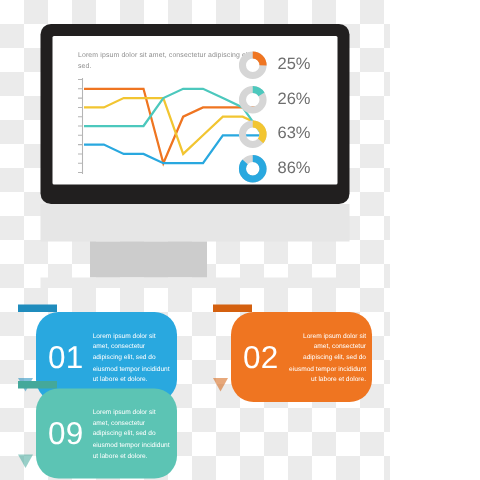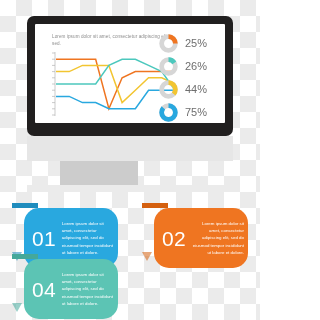--- a/index.html
+++ b/index.html
@@ -131,28 +131,28 @@
               <circle cx="18" cy="18" r="13" fill="none" stroke="#d6d6d6" stroke-width="9"></circle>
               <circle cx="18" cy="18" r="13" fill="none" stroke="#4cc8bd" stroke-width="9" stroke-dasharray="13.07 81.68" transform="rotate(-90 18 18)"></circle>
             </svg>
             <span class="pct">26%</span>
           </div>
           <div class="donut-row">
             <svg class="ring" viewBox="0 0 36 36">
               <circle cx="18" cy="18" r="13" fill="none" stroke="#d6d6d6" stroke-width="9"></circle>
               <circle cx="18" cy="18" r="13" fill="none" stroke="#f2c531" stroke-width="9" stroke-dasharray="29.41 81.68" transform="rotate(-90 18 18)"></circle>
             </svg>
-            <span class="pct">44%</span>
+            <span class="pct">63%</span>
           </div>
           <div class="donut-row">
             <svg class="ring" viewBox="0 0 36 36">
               <circle cx="18" cy="18" r="13" fill="none" stroke="#d6d6d6" stroke-width="9"></circle>
               <circle cx="18" cy="18" r="13" fill="none" stroke="#29a8df" stroke-width="9" stroke-dasharray="70.25 81.68" transform="rotate(-90 18 18)"></circle>
             </svg>
-            <span class="pct">75%</span>
+            <span class="pct">86%</span>
           </div>
         </div>
     </div>
 
     <div class="mon-stand-neck"></div>
     <div class="mon-stand-base"></div>
     <div class="mon-base-row"></div>
   </div>
 
   <div class="banner b1" style="color: rgb(31, 140, 189);">
@@ -168,18 +168,18 @@
       <div class="tail-tip"></div>
       <div class="body" style="background: rgb(239, 117, 33);">
         <div class="num">02</div>
         <div class="txt">Lorem ipsum dolor sit amet, consectetur adipiscing elit, sed do eiusmod tempor incididunt ut labore et dolore.</div>
       </div>
     </div>
   <div class="banner b3" style="color: rgb(68, 168, 154);">
       <div class="tail" style="background: rgb(68, 168, 154);"></div>
       <div class="tail-tip"></div>
       <div class="body" style="background: rgb(92, 196, 180);">
-        <div class="num">04</div>
+        <div class="num">09</div>
         <div class="txt">Lorem ipsum dolor sit amet, consectetur adipiscing elit, sed do eiusmod tempor incididunt ut labore et dolore.</div>
       </div>
     </div>
 
 </div>
 
 </body></html>

